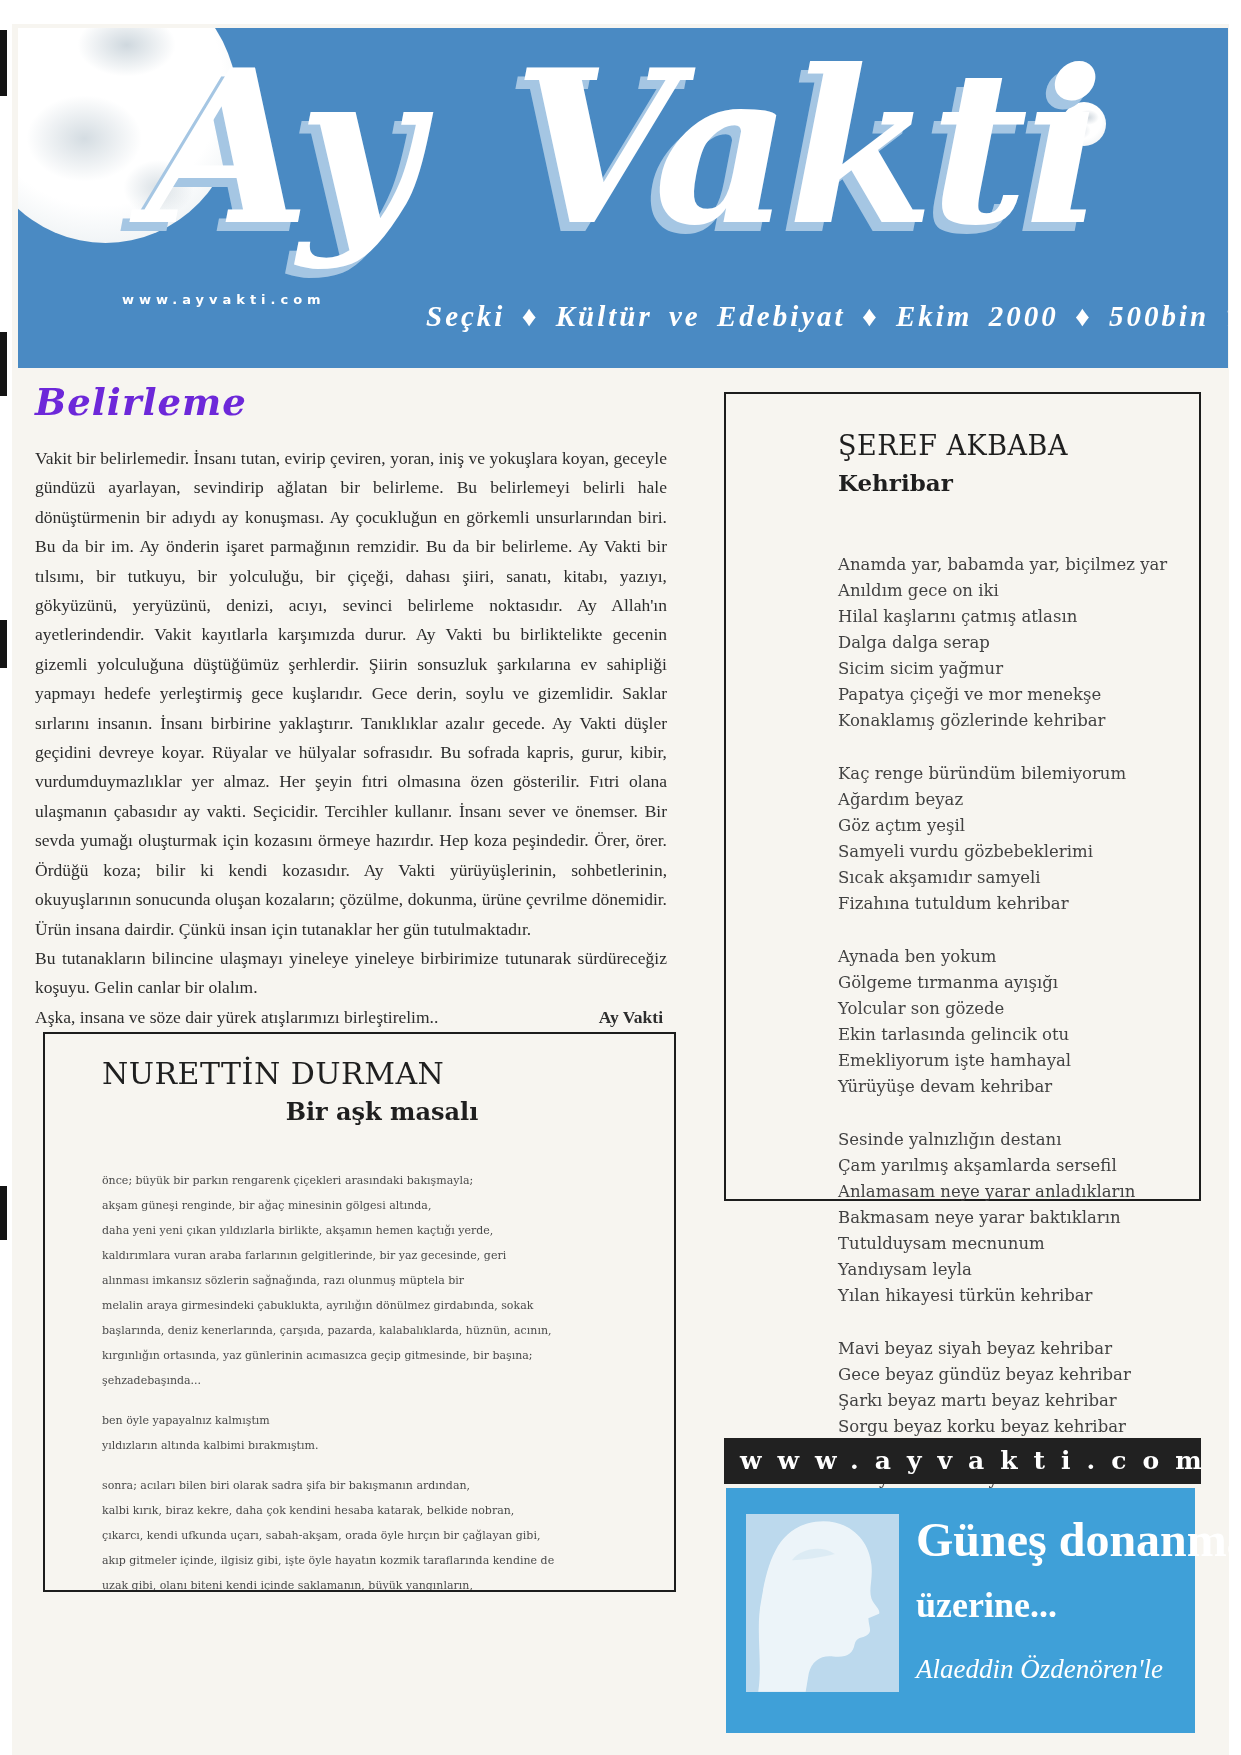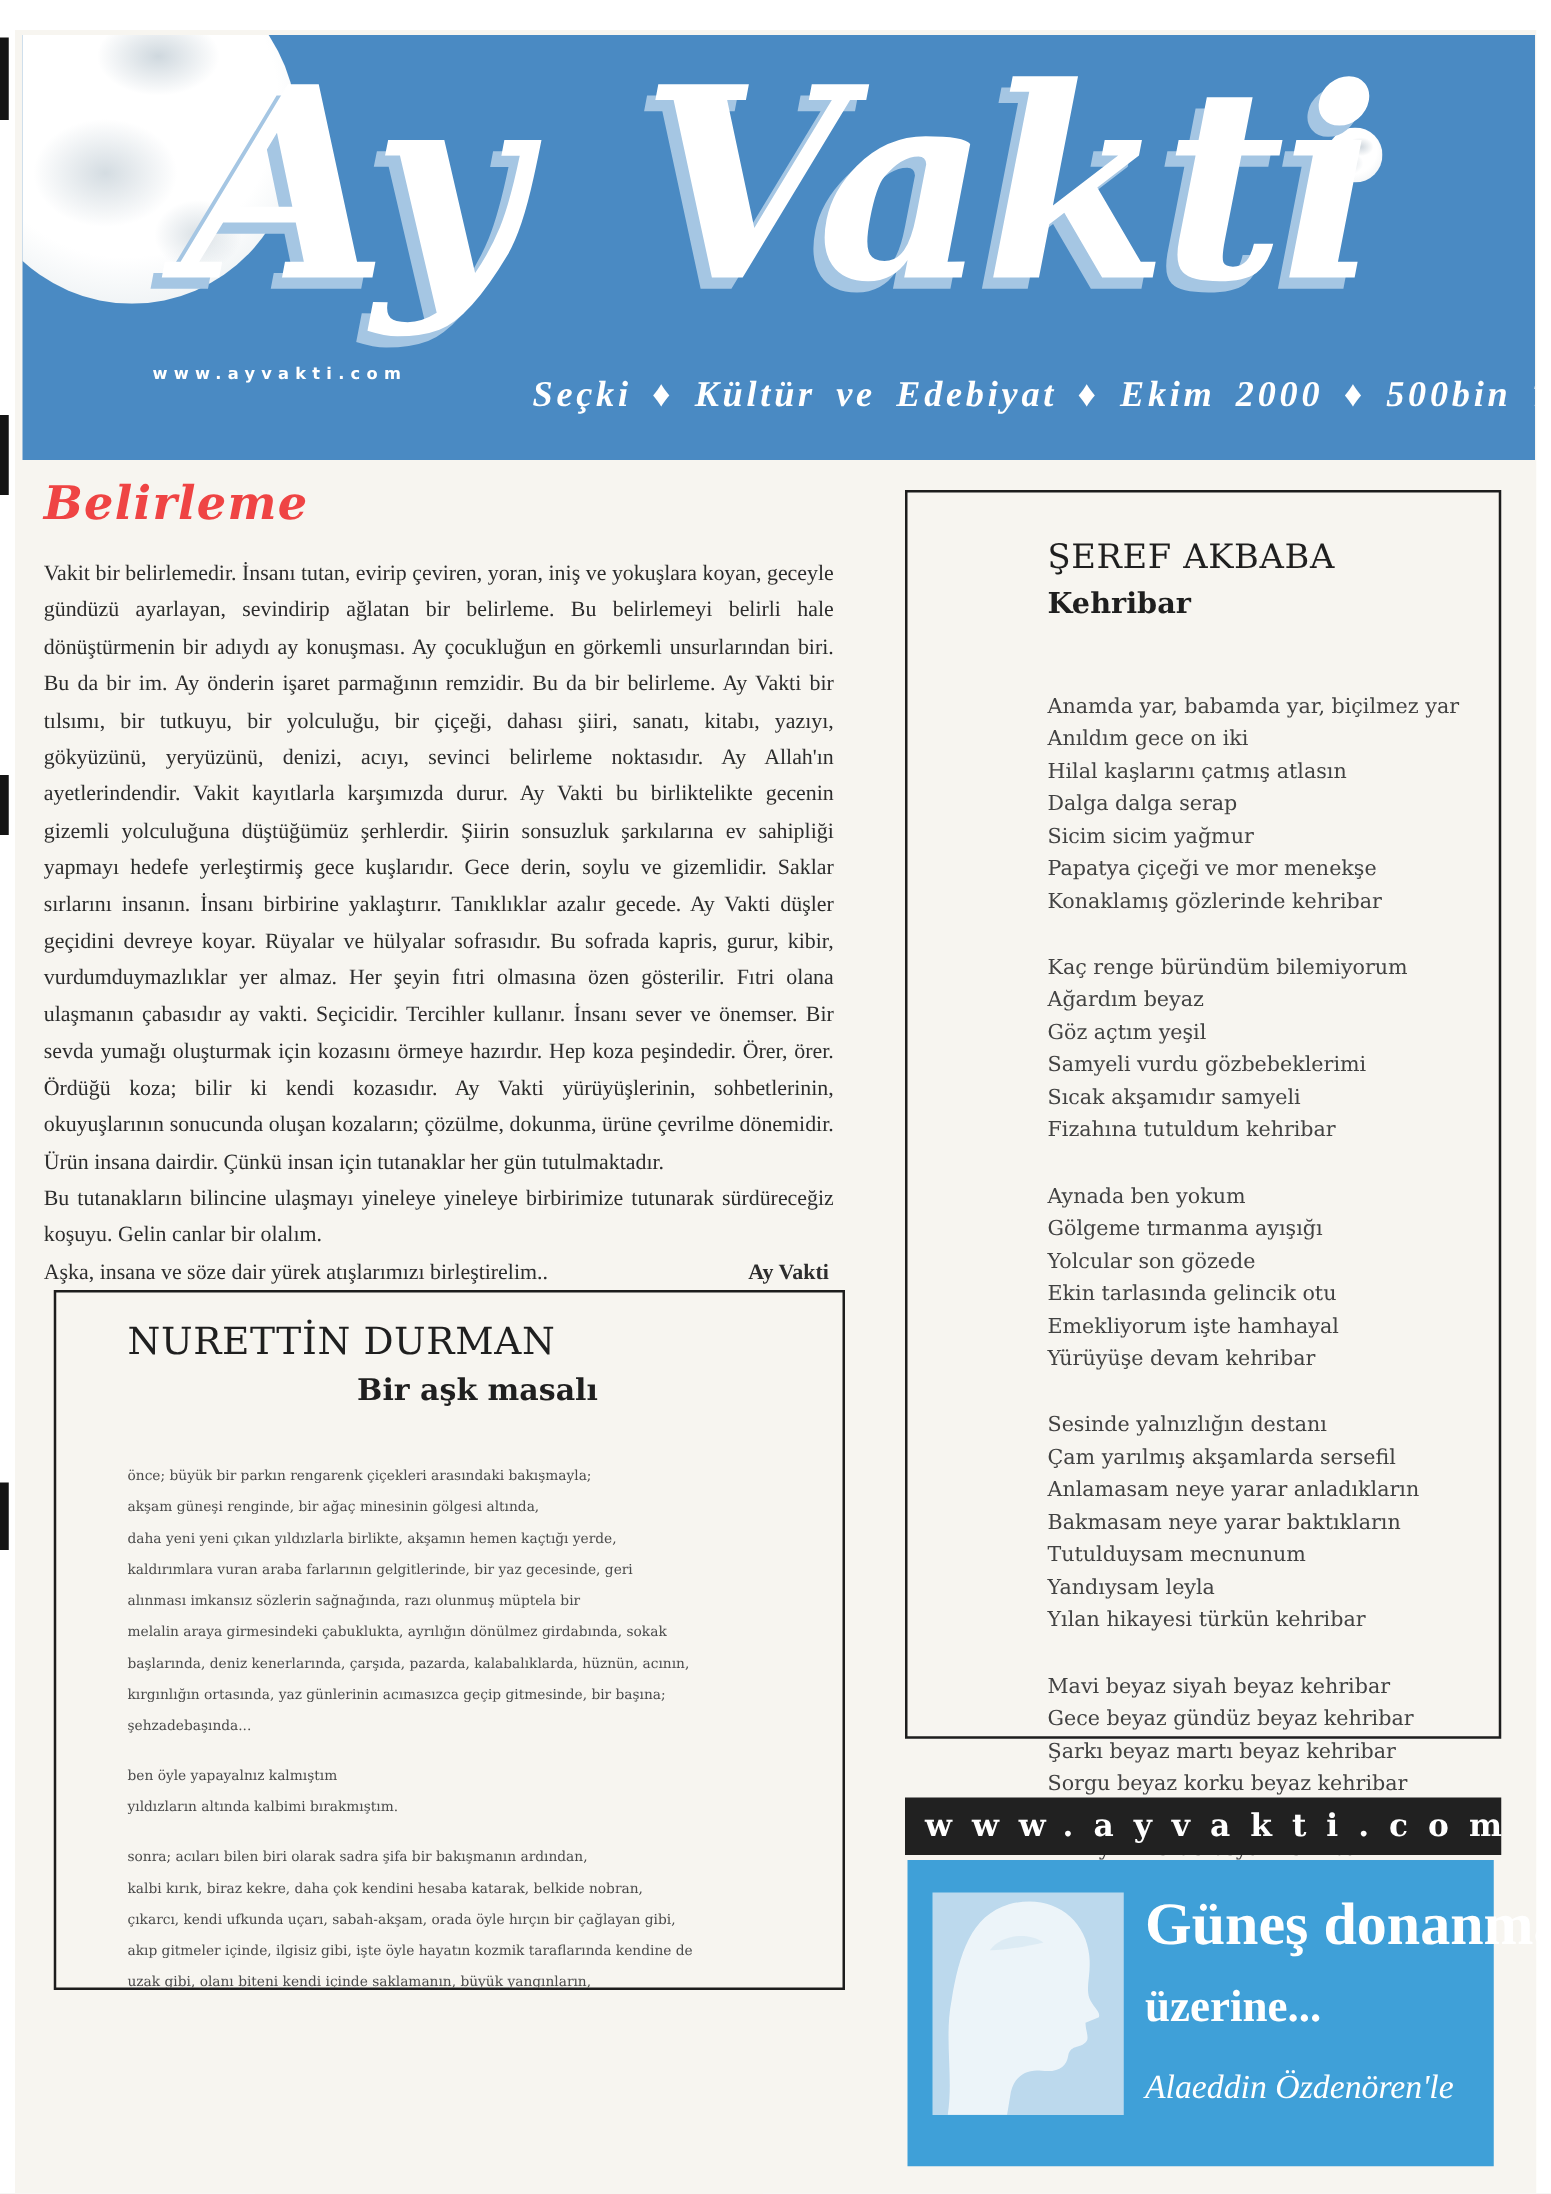--- a/index.html
+++ b/index.html
@@ -46,34 +46,34 @@
     position:absolute; left:408px; top:272px;
     font-family:"Liberation Serif", serif; font-style:italic; font-weight:bold;
     font-size:29px; color:#ffffff; letter-spacing:3px; word-spacing:6px;
     white-space:nowrap;
   }
 
   
   .article { position:absolute; left:35px; top:380px; width:632px; }
   .article-title {
     font-family:"DejaVu Serif", serif; font-weight:bold; font-style:italic;
-    font-size:37px; color:#ef4444; letter-spacing:1px; margin-bottom:20px;
+    font-size:37px; color:#6d28d9; letter-spacing:1px; margin-bottom:20px;
   }
   .article-body div.para {
     font-size:17.5px; line-height:29.4px; text-align:justify; color:#2d2d2d;
   }
   .closing-row {
     display:flex; justify-content:space-between; align-items:baseline;
     font-size:17.5px; line-height:29.4px;
   }
   .signature { font-weight:bold; padding-right:4px; }
 
   
   .poem-box-right {
-    position:absolute; left:724px; top:392px; width:477px; height:999px;
+    position:absolute; left:724px; top:392px; width:477px; height:809px;
     border:2px solid #1d1d1d; box-sizing:border-box;
     padding:36px 14px 0 112px;
   }
   .poem-author {
     font-family:"DejaVu Serif", serif; font-size:27px; color:#1f1f1f;
     letter-spacing:0.5px; margin-bottom:8px; white-space:nowrap;
   }
   .poem-title { font-family:"DejaVu Serif", serif; font-size:23px; font-weight:bold; color:#1f1f1f; }
   .poem-box-right .poem-title { margin-bottom:56px; }
   .poem-box-right .poem-line { font-family:"DejaVu Serif", serif; font-size:16.5px; line-height:26px; color:#424242; white-space:nowrap; }

